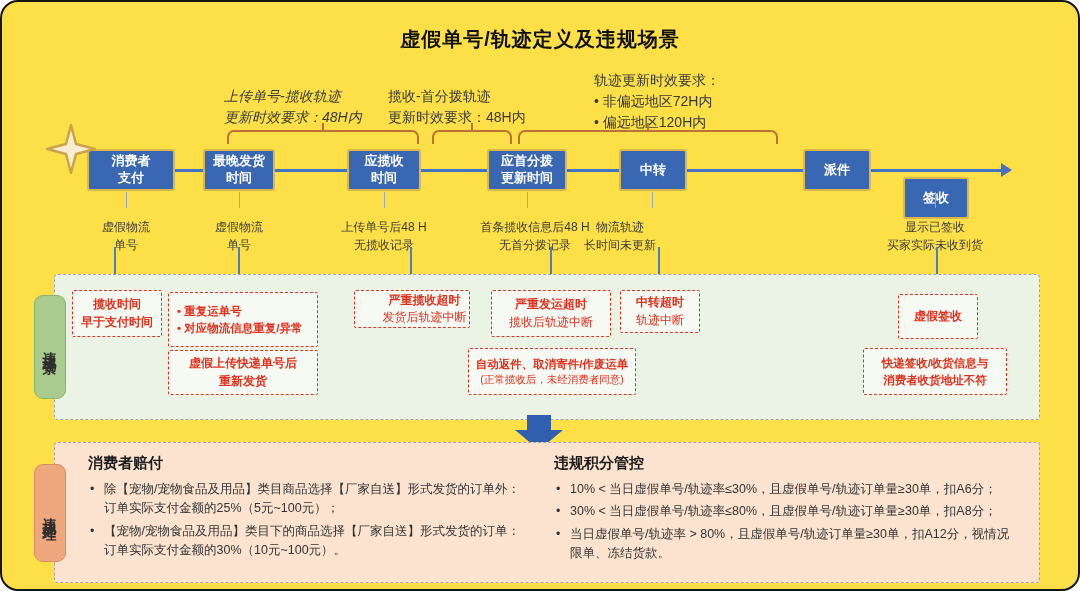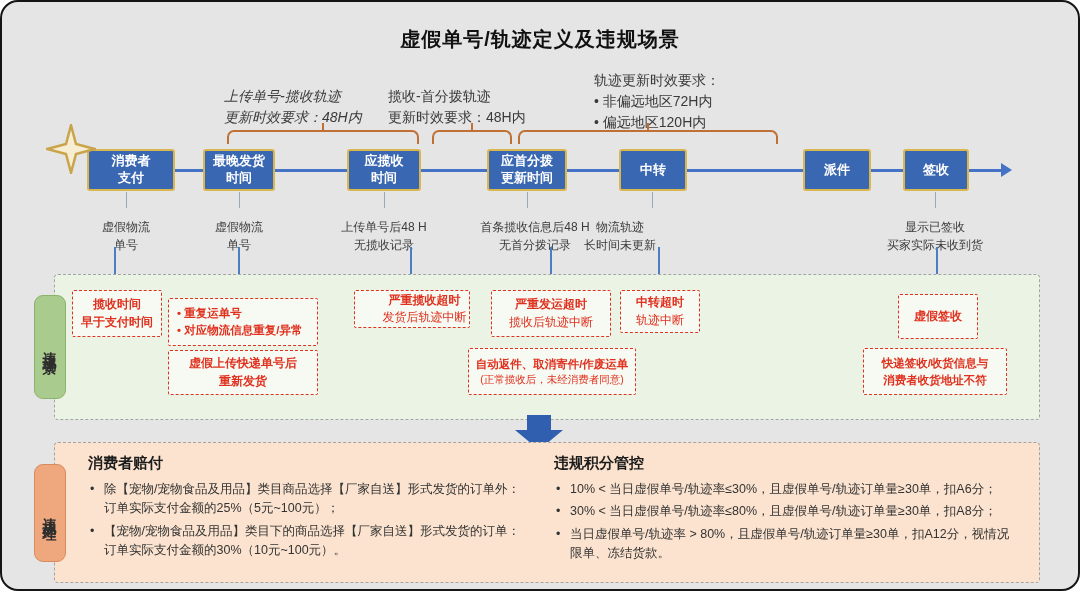--- a/index.html
+++ b/index.html
@@ -1,17 +1,17 @@
 <!DOCTYPE html>
 <html><head>
 <meta charset="utf-8">
 <style>
   * { margin:0; padding:0; box-sizing:border-box; }
   body { background:#fff; font-family:"Liberation Sans","DejaVu Sans",sans-serif; }
-  .frame { position:relative; width:1080px; height:591px; background:#e5e5e5;
+  .frame { position:relative; width:1080px; height:591px; background:#fde047;
            border:2px solid #151515; border-radius:18px; overflow:hidden; }
   .title { position:absolute; top:24px; left:0; width:100%; text-align:center;
            font-size:20px; font-weight:bold; color:#111; letter-spacing:1px; }
   .pre { white-space:pre-line; }
   .ann { position:absolute; font-size:14px; line-height:1.5; color:#3a3a3a; }
   .bracket { position:absolute; height:14px; border:2px solid #bf7034; border-bottom:none;
              border-radius:7px 7px 0 0; }
   .bracket::before { content:""; position:absolute; left:50%; top:-9px; width:2px; height:9px;
                      background:#bf7034; transform:translateX(-1px); }
   .tl-line { position:absolute; left:95px; top:167px; width:905px; height:3px; background:#4472c4; }
@@ -82,21 +82,21 @@
   <div class="node pre" style="left:85px;  width:88px;">消费者
 支付</div>
   <div class="node pre" style="left:201px; width:72px;">最晚发货
 时间</div>
   <div class="node pre" style="left:345px; width:74px;">应揽收
 时间</div>
   <div class="node pre" style="left:485px; width:80px;">应首分拨
 更新时间</div>
   <div class="node" style="left:617px; width:68px;">中转</div>
   <div class="node" style="left:773px; width:68px;margin-left:28px;">派件</div>
-  <div class="node" style="left:901px; width:66px;">签收</div>
+  <div class="node" style="left:901px; width:66px;margin-top:28px;">签收</div>
 
   <div class="conn" style="left:124px;"></div>
   <div class="conn" style="left:237px;"></div>
   <div class="conn" style="left:382px;"></div>
   <div class="conn" style="left:525px;"></div>
   <div class="conn" style="left:650px;"></div>
   <div class="conn" style="left:933px;"></div>
 
   <div class="caption pre" style="left:39px;">虚假物流
 单号</div>
@@ -124,21 +124,21 @@
   <div class="sarrow-stem" style="left:934px;"></div>
     <div class="sarrow-head" style="left:930px;"></div>
 
   <div class="section sec-green"></div>
   <div class="vlabel vlabel-green">违规场景</div>
 
   <div class="rbox" style="left:70px; top:288px; width:90px; height:47px;">
     <span class="b pre">揽收时间
 早于支付时间</span>
   </div>
-  <div class="rbox rbox-bullets pre" style="left:166px; top:296px; width:150px; height:48px;">•  重复运单号
+  <div class="rbox rbox-bullets pre" style="left:166px; top:290px; width:150px; height:55px;">•  重复运单号
 •  对应物流信息重复/异常</div>
   <div class="rbox" style="left:166px; top:348px; width:150px; height:45px;">
     <span class="b pre">虚假上传快递单号后
 重新发货</span>
   </div>
   <div class="rbox" style="left:352px; top:288px; width:116px; height:38px;padding-left:25px;">
     <span class="b">严重揽收超时</span>
     <span class="n">发货后轨迹中断</span>
   </div>
   <div class="rbox" style="left:489px; top:288px; width:120px; height:47px;">

